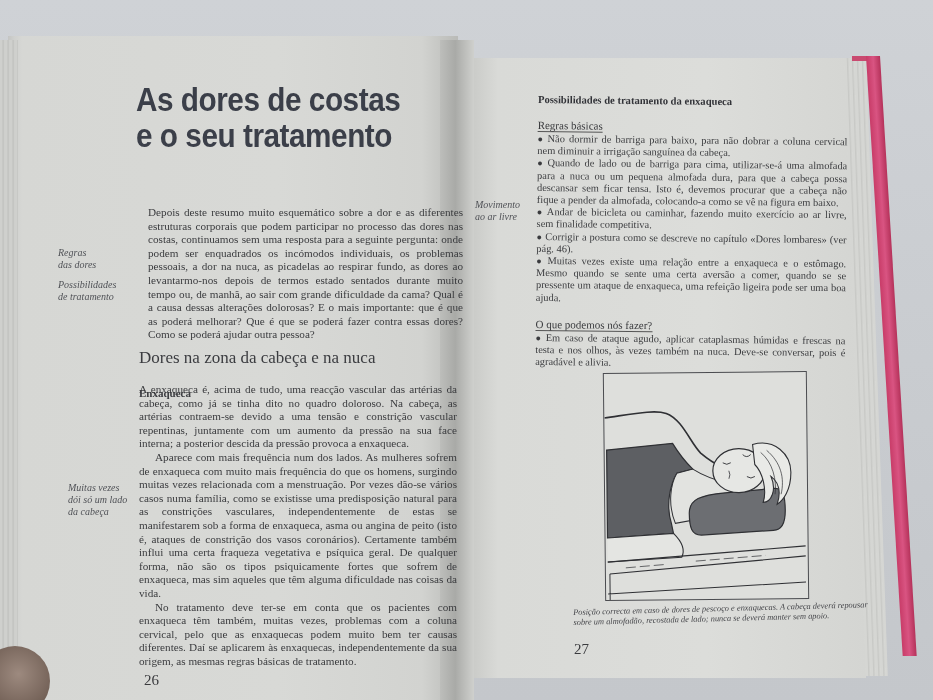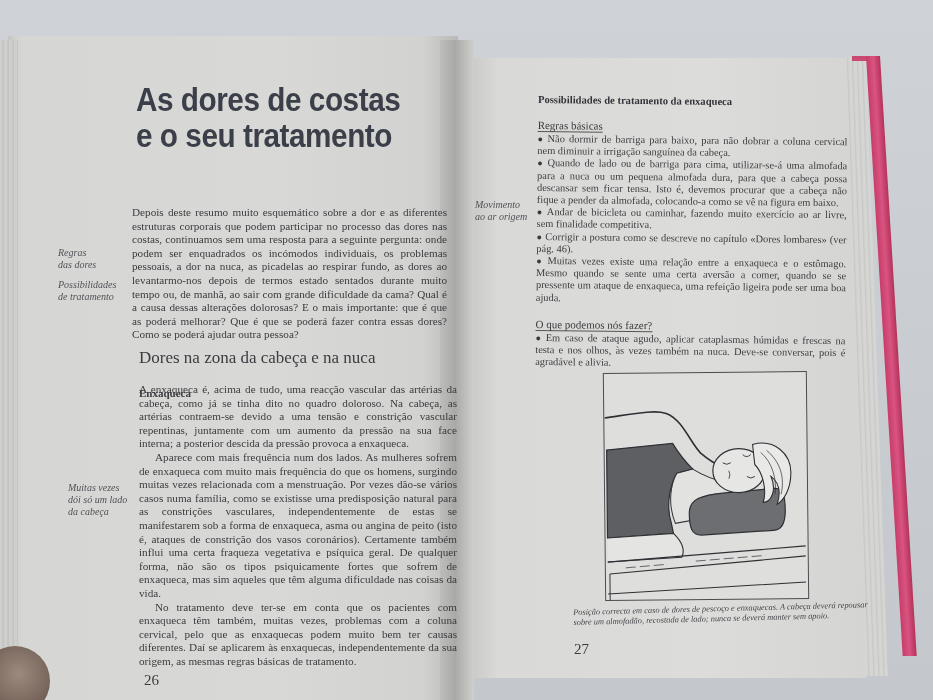--- a/index.html
+++ b/index.html
@@ -49,21 +49,21 @@
   }
 
   
   .title {
     position: absolute; left: 136px; top: 82px; width: 300px;
     font-family: "Liberation Sans", sans-serif; font-weight: 700;
     font-size: 33px; line-height: 36px; color: #3b3f49; letter-spacing: -0.5px;
     transform: scaleX(0.9); transform-origin: left top;
   }
   .body-text { color: #3a3b3e; font-size: 11.2px; line-height: 13.6px; }
-  .intro { position: absolute; left: 132px; top: 206px; width: 315px; text-align: justify; }
+  .intro { position: absolute; left: 148px; top: 206px; width: 315px; text-align: justify; }
   .margin-note {
     position: absolute; font-style: italic; color: #505257; font-size: 10px; line-height: 11.8px;
   }
   .h2 {
     position: absolute; left: 139px; top: 348px; font-size: 17px; color: #3b3c40; text-align: right;
   }
   .h3 {
     position: absolute; left: 139px; top: 387px; font-size: 11px; font-weight: 700; color: #3b3c40;
   }
   .col-left { position: absolute; left: 139px; top: 383px; width: 318px; text-align: justify; }
@@ -134,21 +134,21 @@
 <div class="margin-note" style="left:68px; top:482px;">
   <div>Muitas vezes</div>
   <div>dói só um lado</div>
   <div>da cabeça</div>
 </div>
 
 <div class="pagenum" style="left:144px; top:672px;">26</div>
 
 <div class="margin-note" style="left:475px; top:199px;">
   <div>Movimento</div>
-  <div>ao ar origem</div>
+  <div>ao ar livre</div>
 </div>
 
 <div class="right-col">
   <div class="rh3">Possibilidades de tratamento da enxaqueca</div>
   <div class="sub">Regras básicas</div>
   <ul>
     <li><span class="bullet">●</span><span>Não dormir de barriga para baixo, para não dobrar a coluna cervical nem diminuir a irrigação sanguínea da cabeça.</span></li>
     <li><span class="bullet">●</span><span>Quando de lado ou de barriga para cima, utilizar-se-á uma almofada para a nuca ou um pequena almofada dura, para que a cabeça possa descansar sem ficar tensa. Isto é, devemos procurar que a cabeça não fique a pender da almofada, colocando-a como se vê na figura em baixo.</span></li>
     <li><span class="bullet">●</span><span>Andar de bicicleta ou caminhar, fazendo muito exercício ao ar livre, sem finalidade competitiva.</span></li>
     <li><span class="bullet">●</span><span>Corrigir a postura como se descreve no capítulo «Dores lombares» (ver pág. 46).</span></li>

